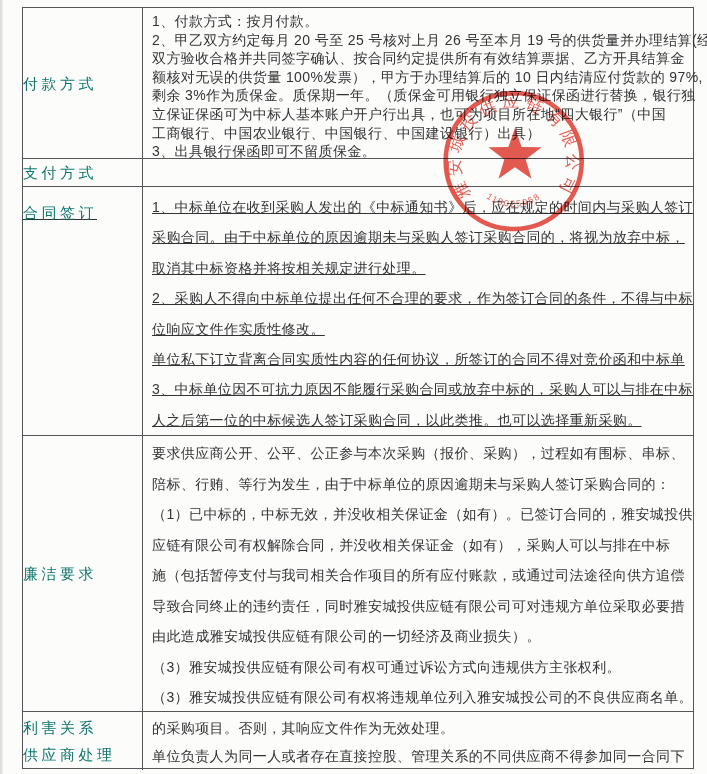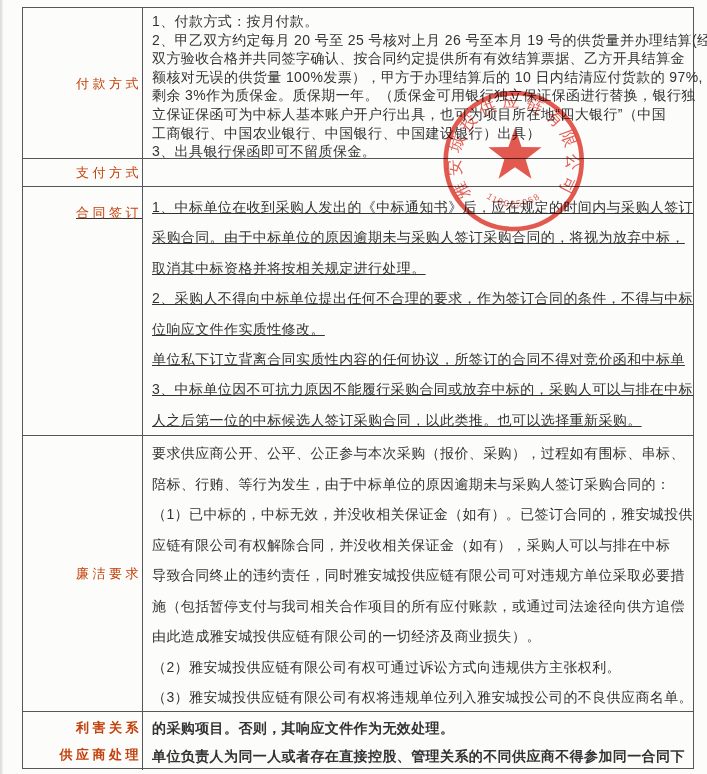--- a/index.html
+++ b/index.html
@@ -27,30 +27,30 @@
   .t-row{
     display:flex;flex-direction:row;
     border-bottom:1.5px solid #55555a;
     box-sizing:border-box;
   }
   .t-row:last-child{border-bottom:none;}
   .row-1{height:151px;}
   .row-2{height:30px;}
   .row-3{height:249px;text-decoration:underline;}
   .row-4{height:276px;}
-  .row-5{flex:1;font-weight:bold;}
+  .row-5{flex:1;}
   .cell-label{
     width:120px;min-width:120px;
     border-right:1.5px solid #55555a;
     box-sizing:border-box;
     display:flex;flex-direction:column;
-    align-items:flex-end;justify-content:center;
-    font-size:13px;
+    align-items:flex-start;justify-content:center;
+    font-size:15px;
     letter-spacing:3.5px;
-    color:#c2410c;
+    color:#0f766e;
     text-align:center;
   }
   .cell-label.align-top{justify-content:flex-start;padding-top:12px;}
   .label-line{line-height:27px;white-space:nowrap;}
   .cell-content{
     flex:1;
     box-sizing:border-box;
     padding:3px 4px 0 9px;
     font-size:14px;
     letter-spacing:.4px;
@@ -118,24 +118,24 @@
 
     <div class="t-row row-4">
       <div class="cell-label">
         <div class="label-line">廉洁要求</div>
       </div>
       <div class="cell-content">
           <div class="txt-line">要求供应商公开、公平、公正参与本次采购（报价、采购），过程如有围标、串标、</div>
           <div class="txt-line">陪标、行贿、等行为发生，由于中标单位的原因逾期未与采购人签订采购合同的：</div>
           <div class="txt-line">（1）已中标的，中标无效，并没收相关保证金（如有）。已签订合同的，雅安城投供</div>
           <div class="txt-line">应链有限公司有权解除合同，并没收相关保证金（如有），采购人可以与排在中标</div>
+          <div class="txt-line">施（包括暂停支付与我司相关合作项目的所有应付账款，或通过司法途径向供方追偿</div>
           <div class="txt-line">导致合同终止的违约责任，同时雅安城投供应链有限公司可对违规方单位采取必要措</div>
-          <div class="txt-line">施（包括暂停支付与我司相关合作项目的所有应付账款，或通过司法途径向供方追偿</div>
           <div class="txt-line">由此造成雅安城投供应链有限公司的一切经济及商业损失）。</div>
-          <div class="txt-line">（2）雅安城投供应链有限公司有权可通过诉讼方式向违规供方主张权利。</div>
+          <div class="txt-line">（3）雅安城投供应链有限公司有权可通过诉讼方式向违规供方主张权利。</div>
           <div class="txt-line">（3）雅安城投供应链有限公司有权将违规单位列入雅安城投公司的不良供应商名单。</div>
         </div>
     </div>
 
     <div class="t-row row-5">
       <div class="cell-label">
         <div class="label-line">利害关系</div>
         <div class="label-line">供应商处理</div>
       </div>
       <div class="cell-content">

